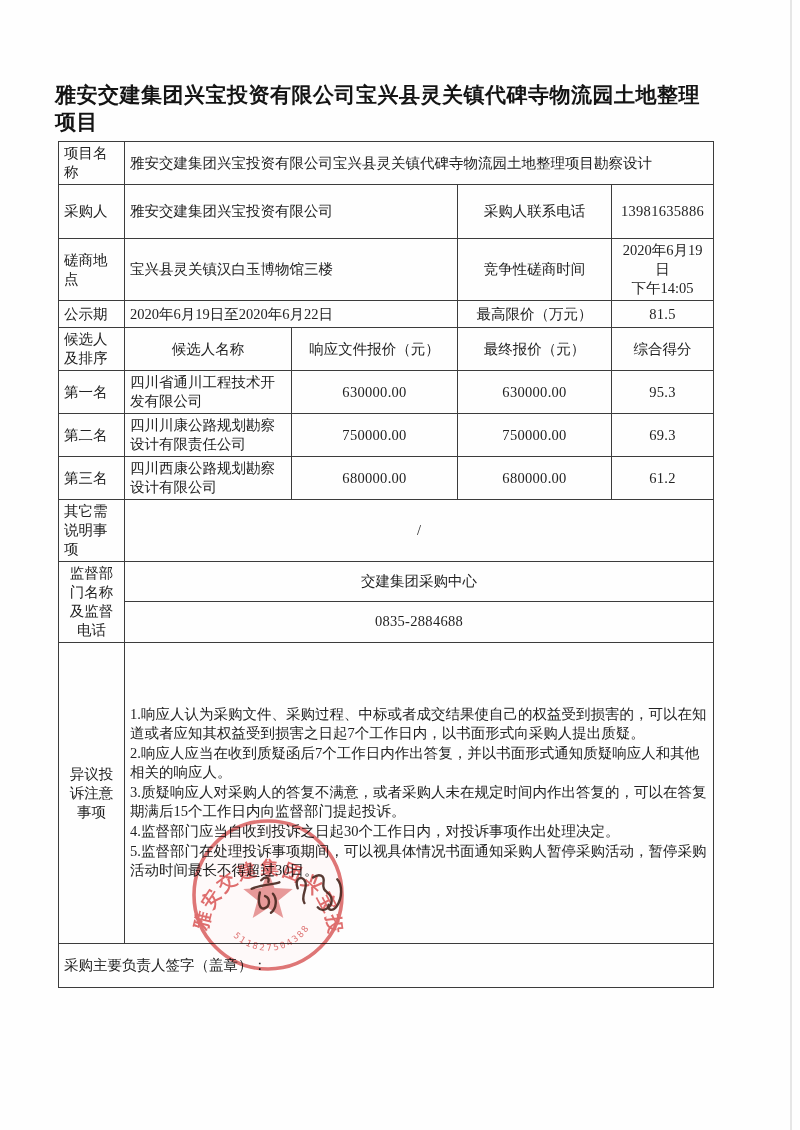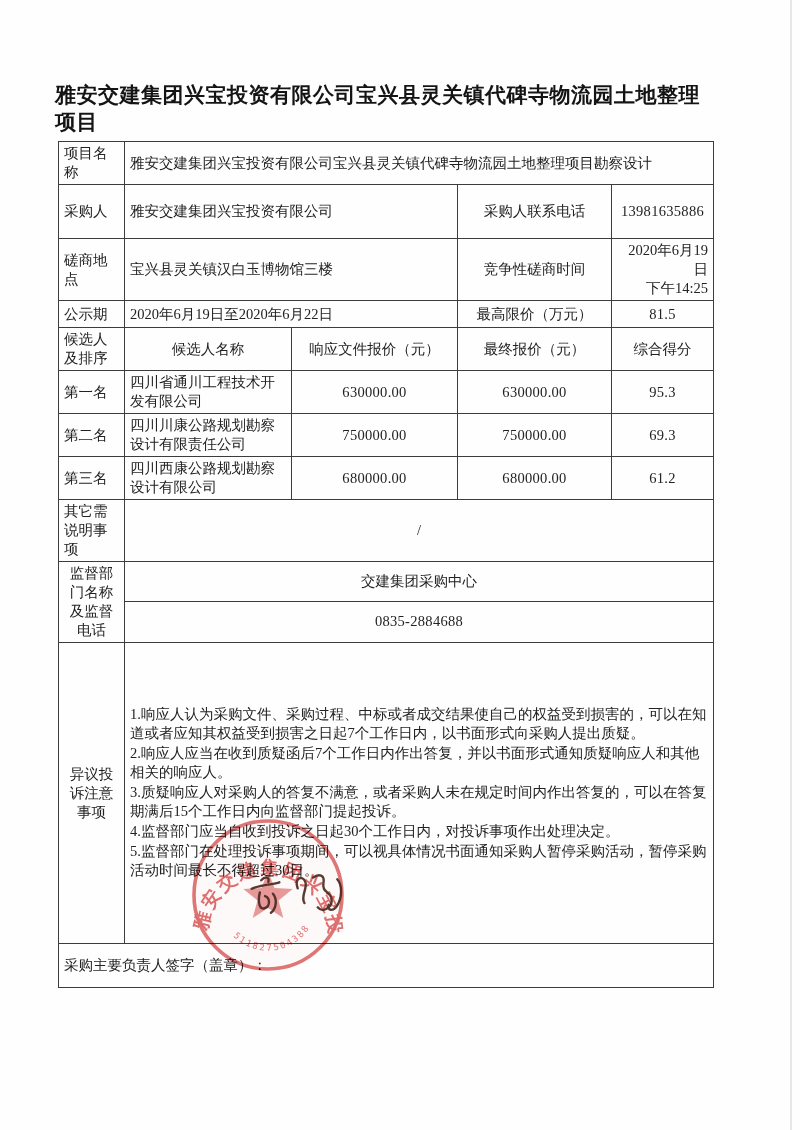--- a/index.html
+++ b/index.html
@@ -18,21 +18,21 @@
     border-collapse:collapse;table-layout:fixed;
   }
   table.main td{
     border:1.6px solid #3c3c3c;font-size:14.5px;line-height:19px;
     padding:2px 5px;vertical-align:middle;color:#222;
     overflow:hidden;
   }
   td.c{text-align:center;font-family:Liberation Serif, serif;}
   td.lbl{padding:2px 4px;}
   td.num{font-size:15px;text-align:center;letter-spacing:.3px;}
-  td.small{font-size:13.5px;line-height:18px;text-align:right;}
+  td.small{font-size:13.5px;line-height:18px;}
   td.notes{vertical-align:top;padding:5px 8px;line-height:21.5px;font-size:14.6px;}
   td.notes div{margin:0 0 1px 0;}
   td.sig-row{font-size:15px;padding-left:8px;}
   .stamp{
     position:absolute;left:188px;top:815px;width:160px;height:160px;
     mix-blend-mode:multiply;opacity:.92;pointer-events:none;
   }
   .signature{
     position:absolute;left:240px;top:866px;width:130px;height:56px;
     transform:rotate(-3deg);pointer-events:none;
@@ -65,21 +65,21 @@
       <td colspan="2">雅安交建集团兴宝投资有限公司</td>
       <td class="c">采购人联系电话</td>
       <td class="num">13981635886</td>
     </tr>
     <tr style="height:43px">
       <td class="lbl">磋商地点</td>
       <td colspan="2">宝兴县灵关镇汉白玉博物馆三楼</td>
       <td class="c">竞争性磋商时间</td>
       <td class="c small">
         <div>2020年6月19日</div>
-        <div>下午14:25</div>
+        <div>下午14:05</div>
       </td>
     </tr>
     <tr style="height:27px">
       <td class="lbl">公示期</td>
       <td colspan="2">2020年6月19日至2020年6月22日</td>
       <td class="c">最高限价（万元）</td>
       <td class="num">81.5</td>
     </tr>
     <tr style="height:35px">
       <td class="lbl">候选人及排序</td>

